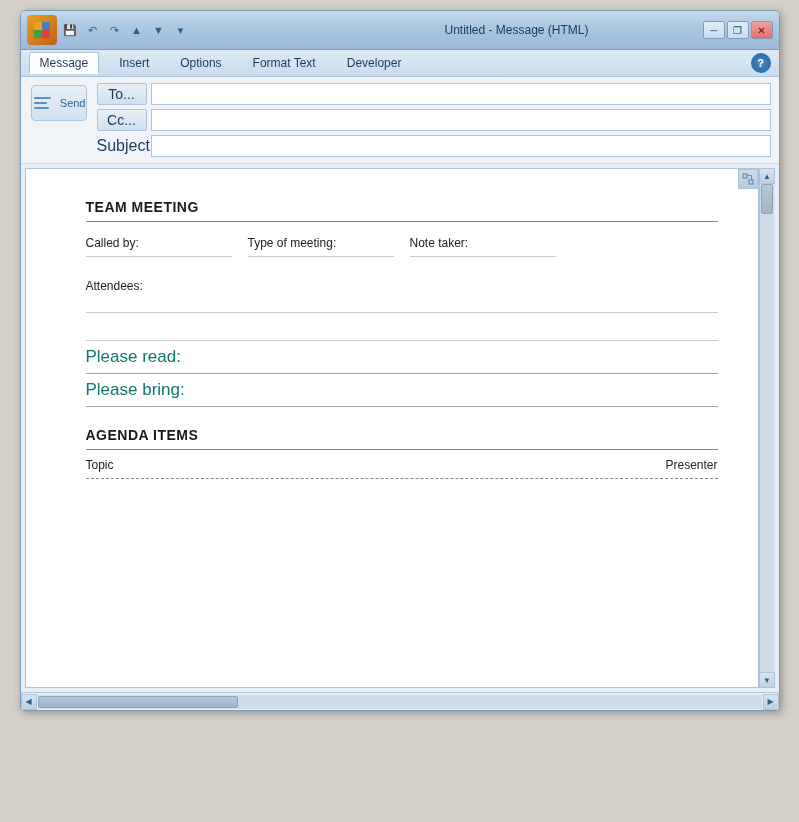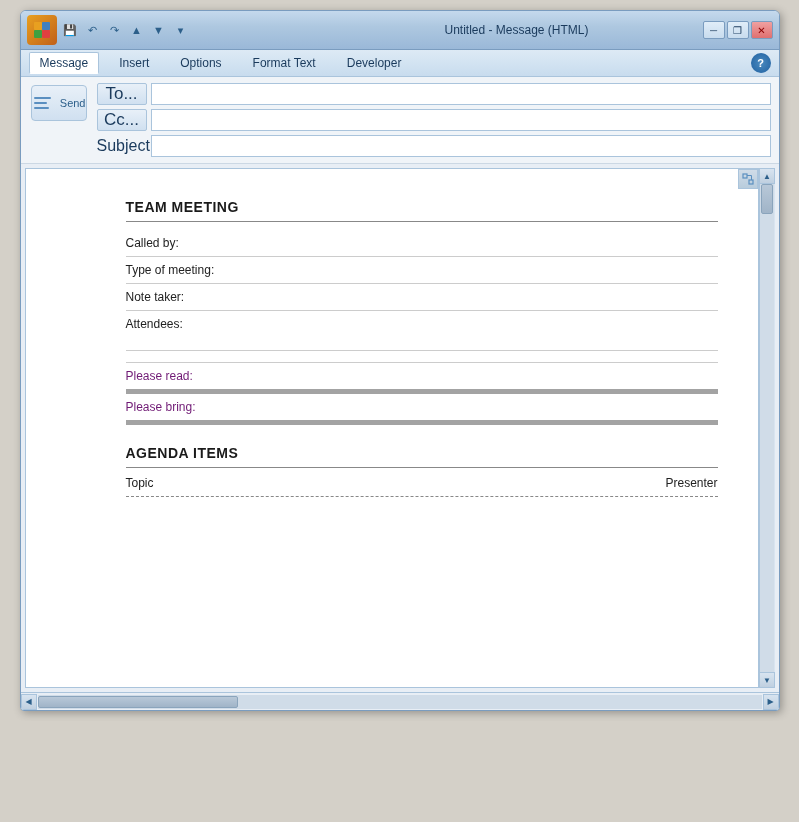--- a/index.html
+++ b/index.html
@@ -192,21 +192,21 @@
       display: flex;
       align-items: center;
       gap: 4px;
     }
     .field-btn {
       width: 50px;
       height: 22px;
       background: linear-gradient(180deg, #e8f0f8, #d0e0f0);
       border: 1px solid #aac4dc;
       border-radius: 2px;
-      font-size: 17px;
+      font-size: 14px;
       color: #1a3a5c;
       cursor: pointer;
       text-align: center;
       display: flex;
       align-items: center;
       justify-content: center;
     }
     .field-input {
       flex: 1;
       height: 22px;
@@ -294,35 +294,34 @@
       border-radius: 2px;
       position: absolute;
       top: 0;
       left: 1px;
       cursor: pointer;
     }
 
     
     .doc-content {
       padding: 30px 40px 20px 60px;
-      margin-left: 40px;
     }
     .section-title {
       font-size: 14px;
       font-weight: bold;
       color: #1a1a1a;
       letter-spacing: 0.5px;
       padding-bottom: 6px;
       border-bottom: 1px solid #888;
       margin-bottom: 8px;
     }
     .info-grid {
       display: grid;
-      grid-template-columns: 1fr;
-      gap: 0;
+      grid-template-columns: 1fr 1fr 1fr 1fr;
+      gap: 16px;
       margin-bottom: 0;
     }
     .info-cell {
       padding: 6px 0 6px 0;
       border-bottom: 1px solid #ccc;
       font-size: 12px;
       color: #222;
     }
     .info-cell.full-width {
       grid-column: 1 / -1;
@@ -342,23 +341,23 @@
     .info-gap {
       grid-column: 1 / -1;
       height: 12px;
       border-bottom: 1px solid #ccc;
     }
     .prep-section {
       margin-top: 0;
     }
     .prep-row {
       padding: 6px 0;
-      border-bottom: 5px solid #a3a3a3;
-      font-size: 12px;
-      color: #701a75;
+      border-bottom: 1px solid #a3a3a3;
+      font-size: 17px;
+      color: #0f766e;
     }
     .agenda-section {
       margin-top: 20px;
     }
     .agenda-header-row {
       display: flex;
       justify-content: space-between;
       padding-bottom: 6px;
       border-bottom: 1px dashed #888;
       font-size: 12px;

